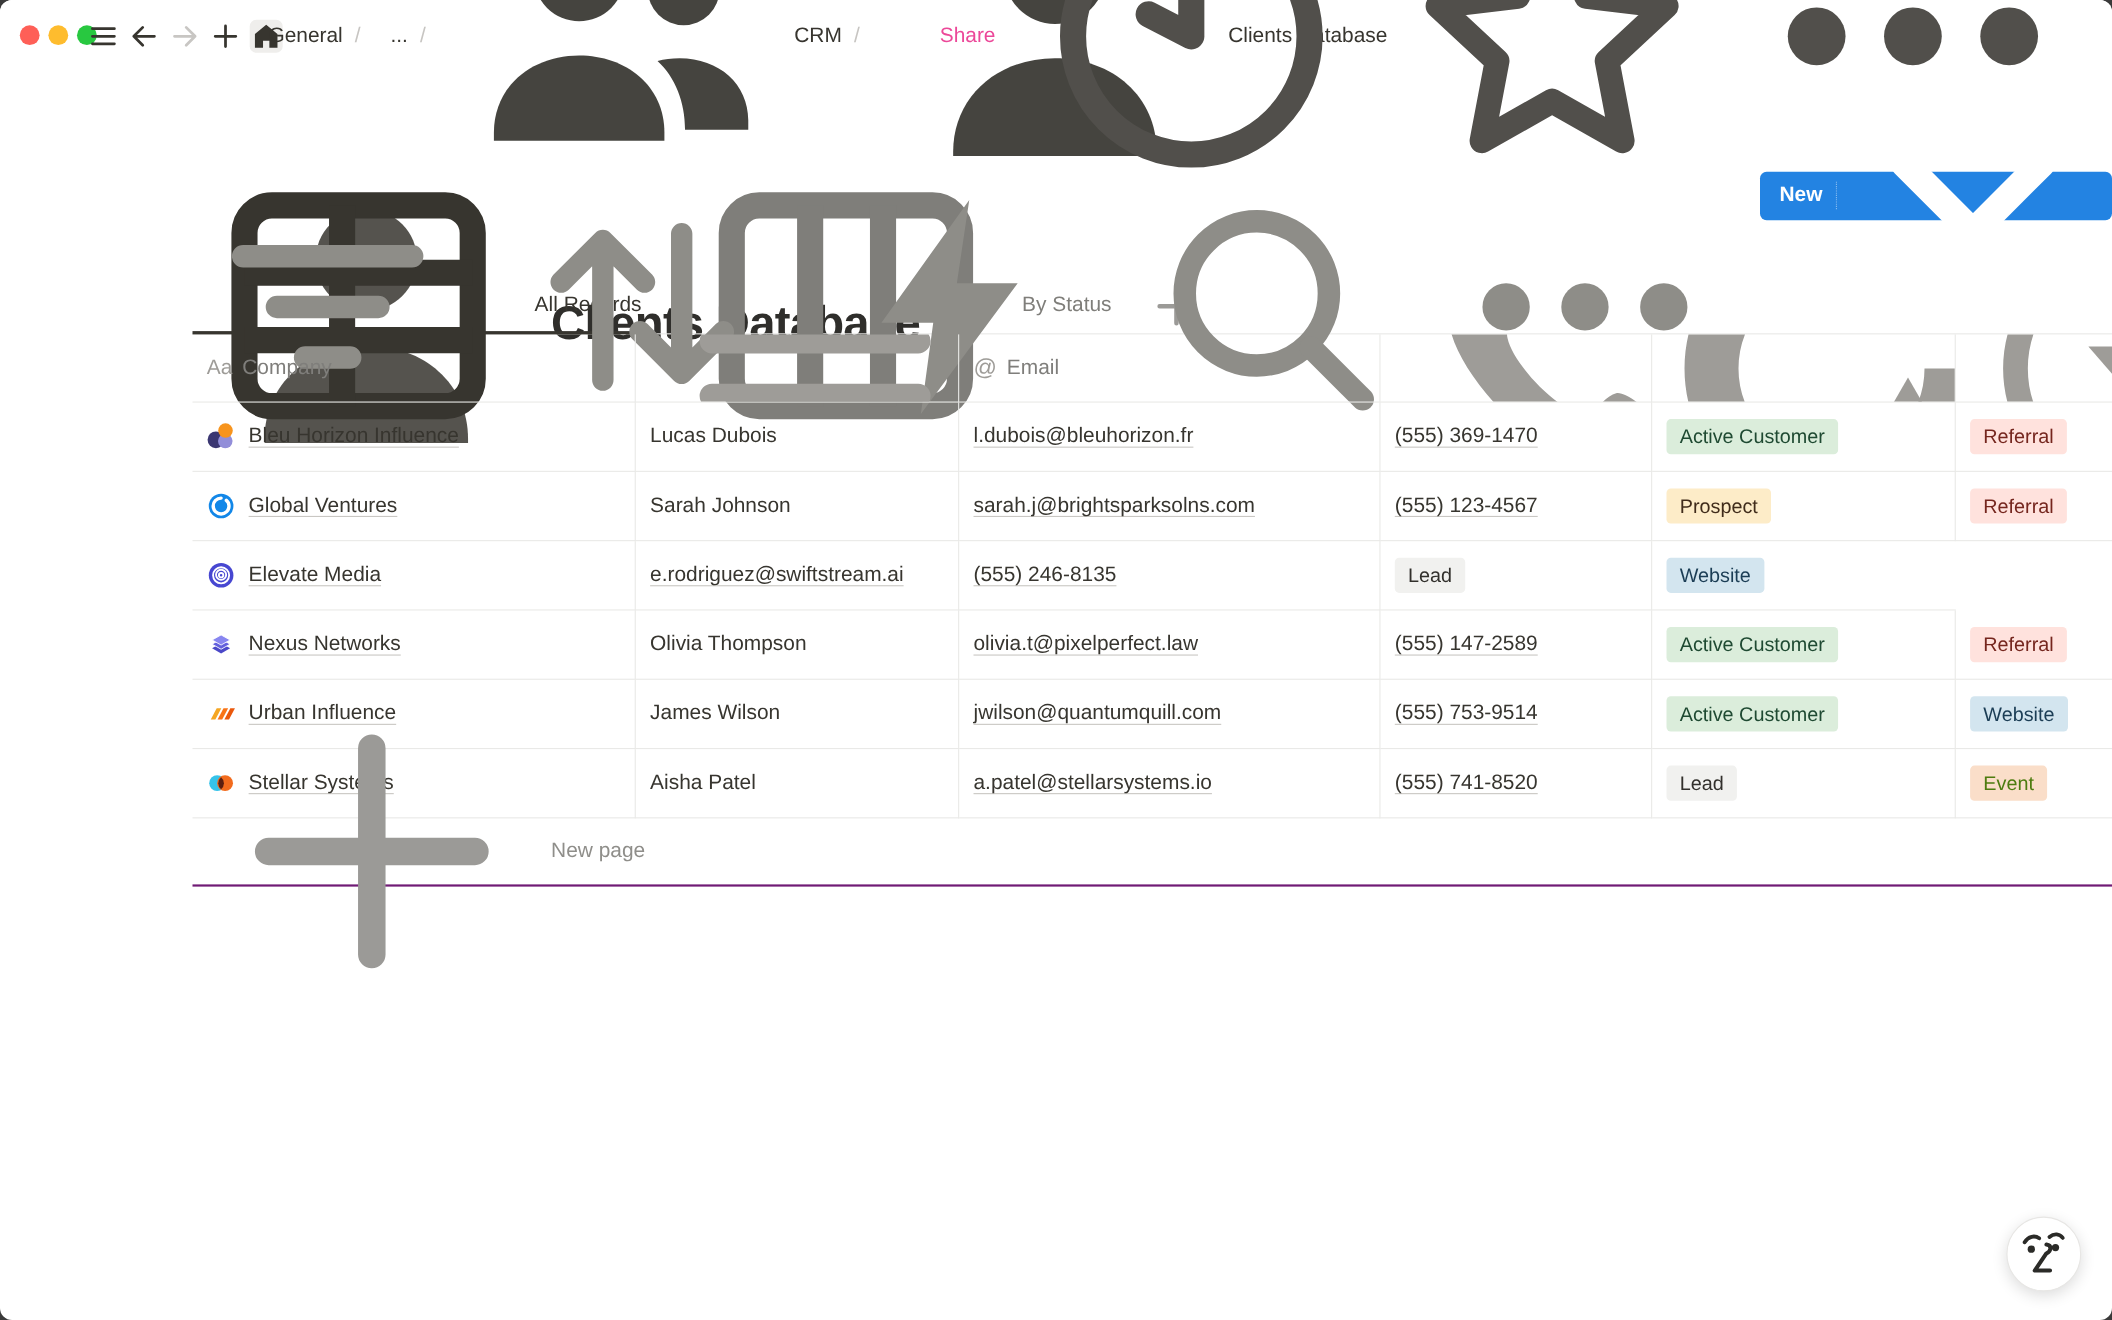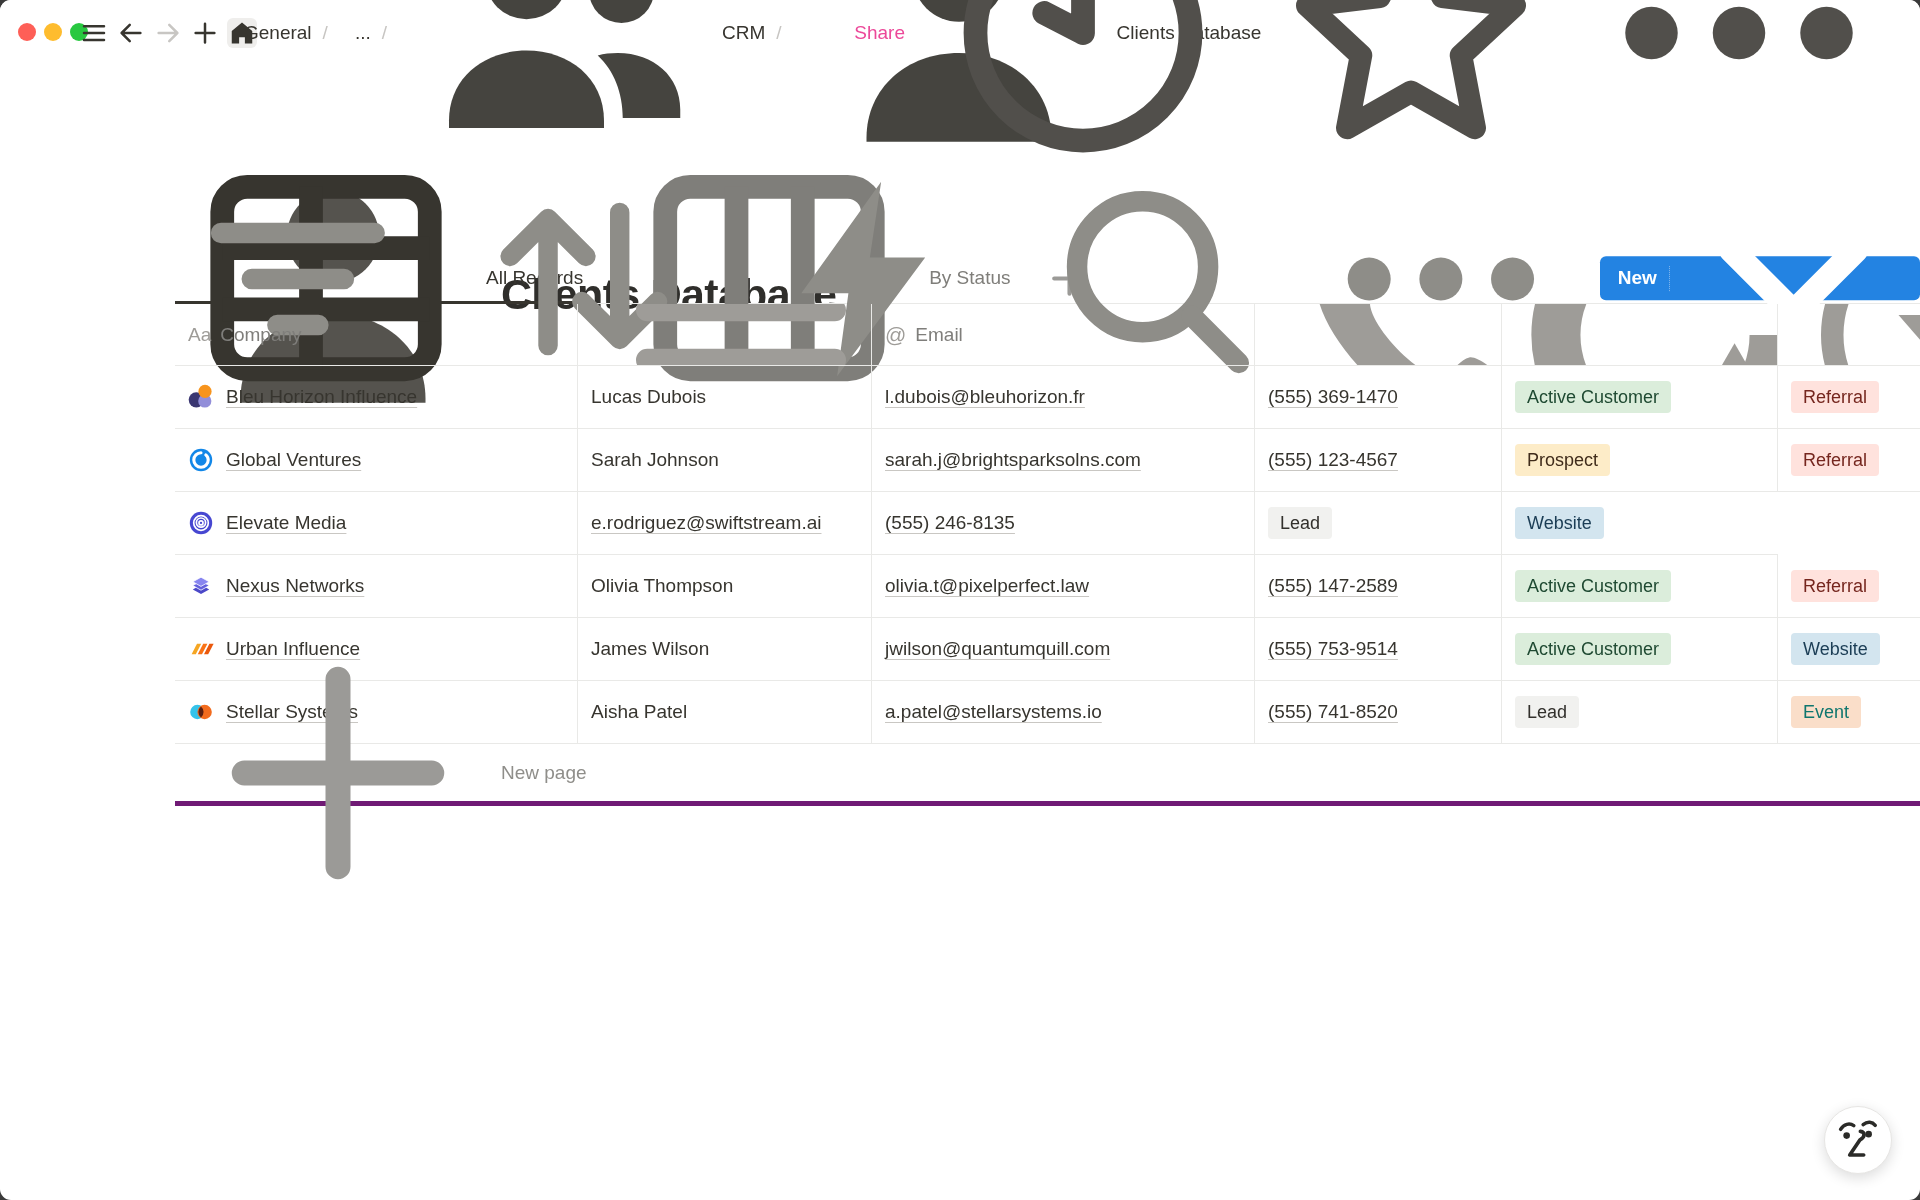--- a/index.html
+++ b/index.html
@@ -35,21 +35,21 @@
 
   
   .views-bar{position:absolute;left:175px;right:0;top:254px;height:50px;border-bottom:1px solid #e9e9e7;box-sizing:border-box;}
   .views{position:absolute;left:0;bottom:0;top:0;display:flex;align-items:stretch;gap:34px;}
   .view-tab{display:flex;align-items:center;gap:10px;font-size:19px;color:#7f7e7a;border-bottom:3px solid transparent;box-sizing:border-box;padding:0 1px;margin-bottom:-1px;}
   .view-tab.active{color:#37352f;font-weight:500;border-bottom-color:#37352f;}
   .view-tab .ic{display:flex;}
   .view-tab .ic svg{width:24px;height:24px;}
   .add-view{display:flex;align-items:center;color:#9b9a97;}
   .add-view svg{width:25px;height:25px;}
-  .toolbar{position:absolute;right:0;top:50%;transform:translateY(-50%);display:flex;align-items:center;gap:40px;}
+  .toolbar{position:absolute;right:0;top:50%;transform:translateY(-50%);display:flex;align-items:flex-start;gap:40px;}
   .tool-ic{display:flex;color:#8e8d88;}
   .tool-ic svg{width:27px;height:27px;}
   .new-btn{margin-left:-4px;height:44px;border-radius:6px;display:flex;align-items:center;color:#fff;font-size:19px;font-weight:600;cursor:default;}
   .new-label{padding:0 12px 0 18px;}
   .new-sep{height:25px;border-left:1px dotted rgba(255,255,255,0.45);}
   .new-chevron{padding:0 12px 0 9px;display:flex;}
   .new-chevron svg{width:16px;height:16px;}
 
   
   .table-wrap{position:absolute;left:175px;right:0;top:304px;font-size:19px;color:#37352f;}
@@ -62,21 +62,21 @@
   .hcell .ic svg{width:24px;height:24px;}
   .hcell .aa{font-size:19px;color:#9e9c98;}
   .hcell .at{font-size:21px;color:#9e9c98;}
   .cell{display:flex;align-items:center;padding:0 13px;border-right:1px solid #e9e9e7;border-bottom:1px solid #e9e9e7;overflow:hidden;white-space:nowrap;}
   .cell:last-child{border-right:none;}
   .logo{width:26px;height:26px;margin-right:12px;flex:none;display:flex;}
   .logo svg{width:26px;height:26px;}
   .cell-link{color:#37352f;text-decoration:underline;text-decoration-color:#c9c7c3;text-decoration-thickness:1px;text-underline-offset:4px;cursor:default;}
   .company-name{font-weight:500;}
   .badge{padding:4px 12px;border-radius:4px;font-size:18px;line-height:24px;white-space:nowrap;}
-  .footer-row{height:62px;border-bottom:5px solid #701a75;display:flex;align-items:center;gap:13px;padding:0 13px;color:#8f8e8a;box-sizing:border-box;}
+  .footer-row{height:62px;border-bottom:2px solid #701a75;display:flex;align-items:center;gap:13px;padding:0 13px;color:#8f8e8a;box-sizing:border-box;}
   .footer-row .ic{display:flex;color:#9b9a97;}
   .footer-row .ic svg{width:23px;height:23px;}
 
   
   .face-btn{position:absolute;right:28px;bottom:26px;width:66px;height:66px;border-radius:50%;background:#fff;
     border:1px solid #e7e6e4;box-shadow:0 4px 14px rgba(0,0,0,0.14);display:flex;align-items:center;justify-content:center;color:#2b2b28;}
   .face-btn svg{width:40px;height:40px;}
 </style>
 </head>
 <body>
@@ -478,21 +478,21 @@
     <div class="cell">
       <span class="cell-link">a.patel@stellarsystems.io</span>
     </div>
     <div class="cell">
       <span class="cell-link">(555) 741-8520</span>
     </div>
     <div class="cell">
       <span class="badge" style="background: rgb(241, 241, 239); color: rgb(50, 48, 44);">Lead</span>
     </div>
     <div class="cell">
-      <span class="badge" style="background: rgb(250, 222, 201); color: #0f766e;">Event</span>
+      <span class="badge" style="background: rgb(250, 222, 201); color: #4d7c0f;">Event</span>
     </div>
   </div>
 </div>
       <div class="footer-row">
         <span class="ic">
             <span>
               <svg viewBox="0 0 24 24" fill="none" xmlns="http://www.w3.org/2000/svg" style="display:block;width:100%;height:100%">
                 <path d="M12 4.5v15M4.5 12h15" stroke="currentColor" stroke-width="2" stroke-linecap="round"></path>
               </svg>
             </span>

